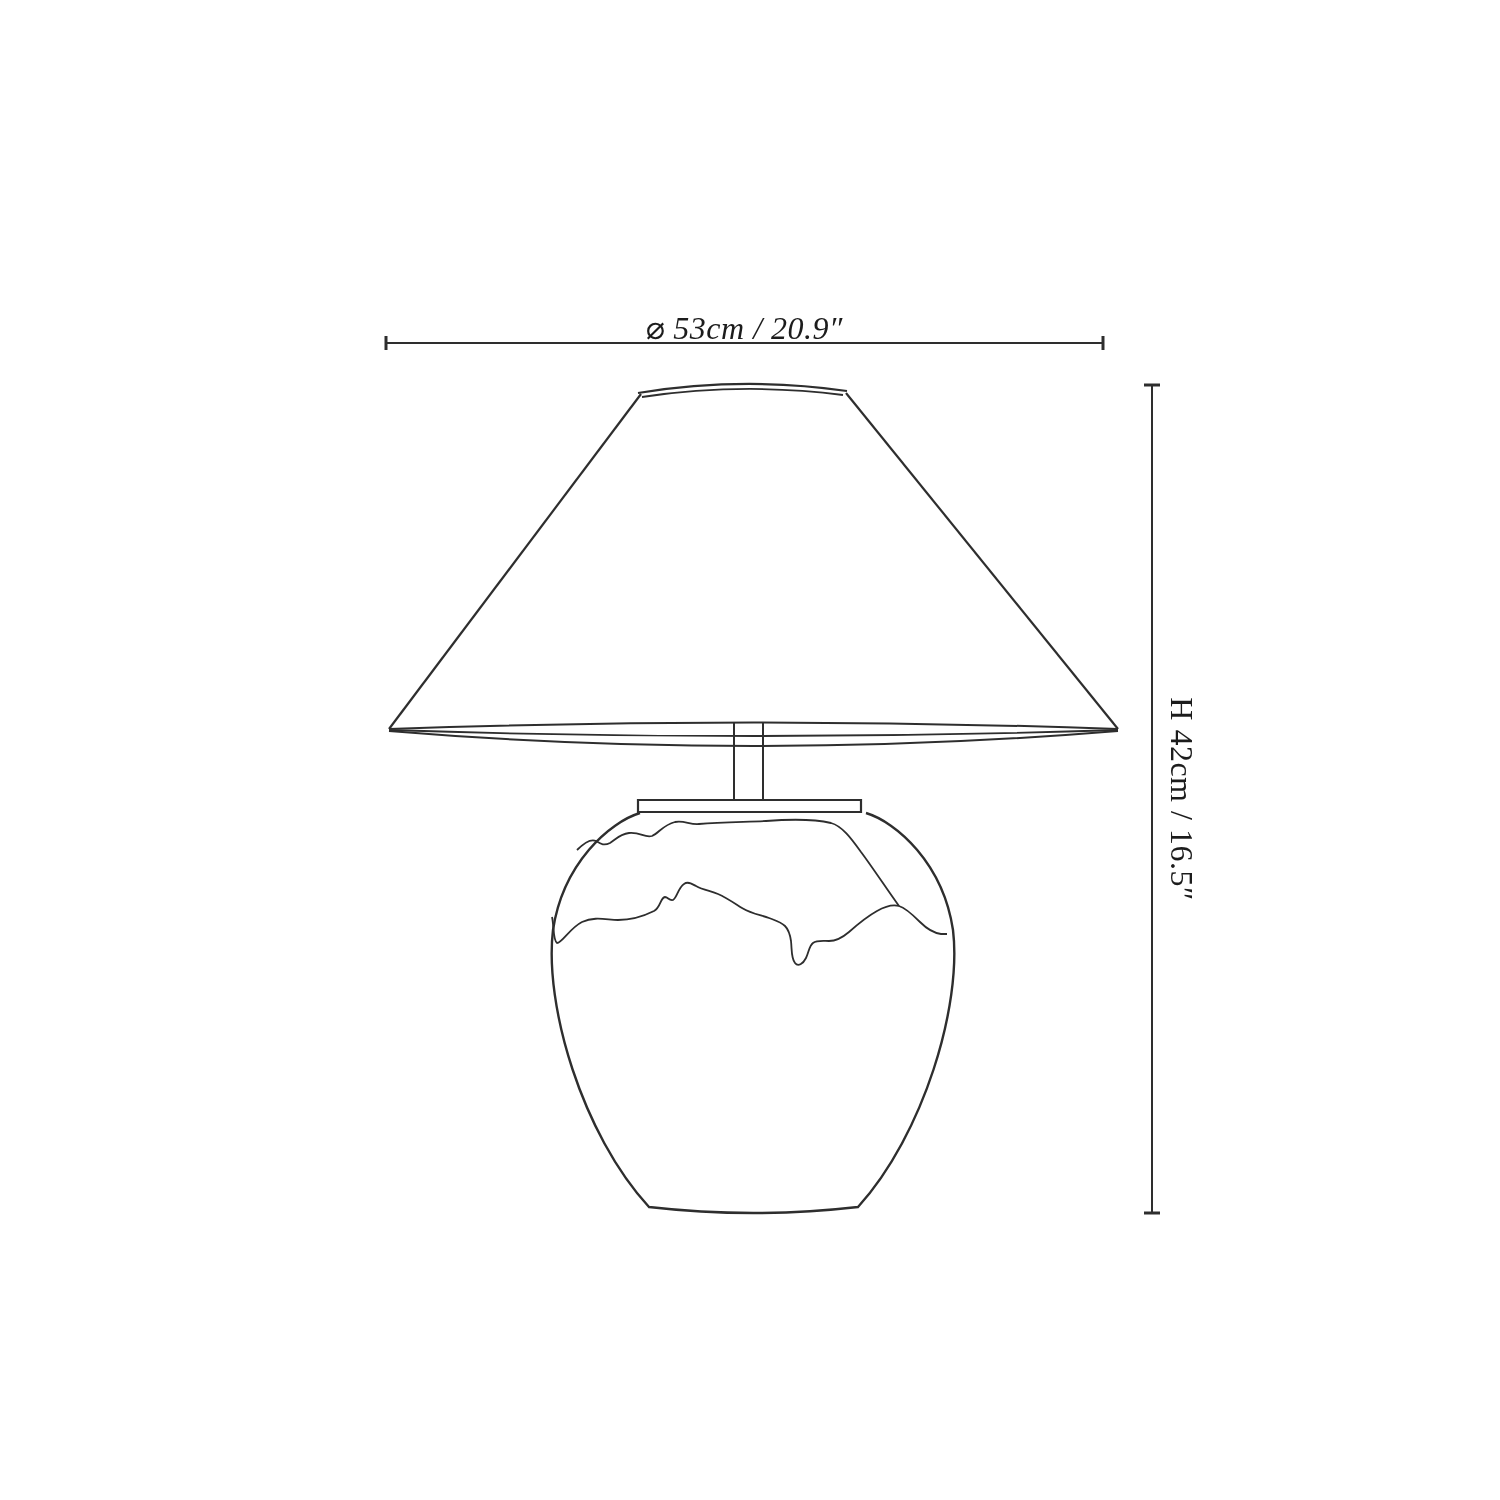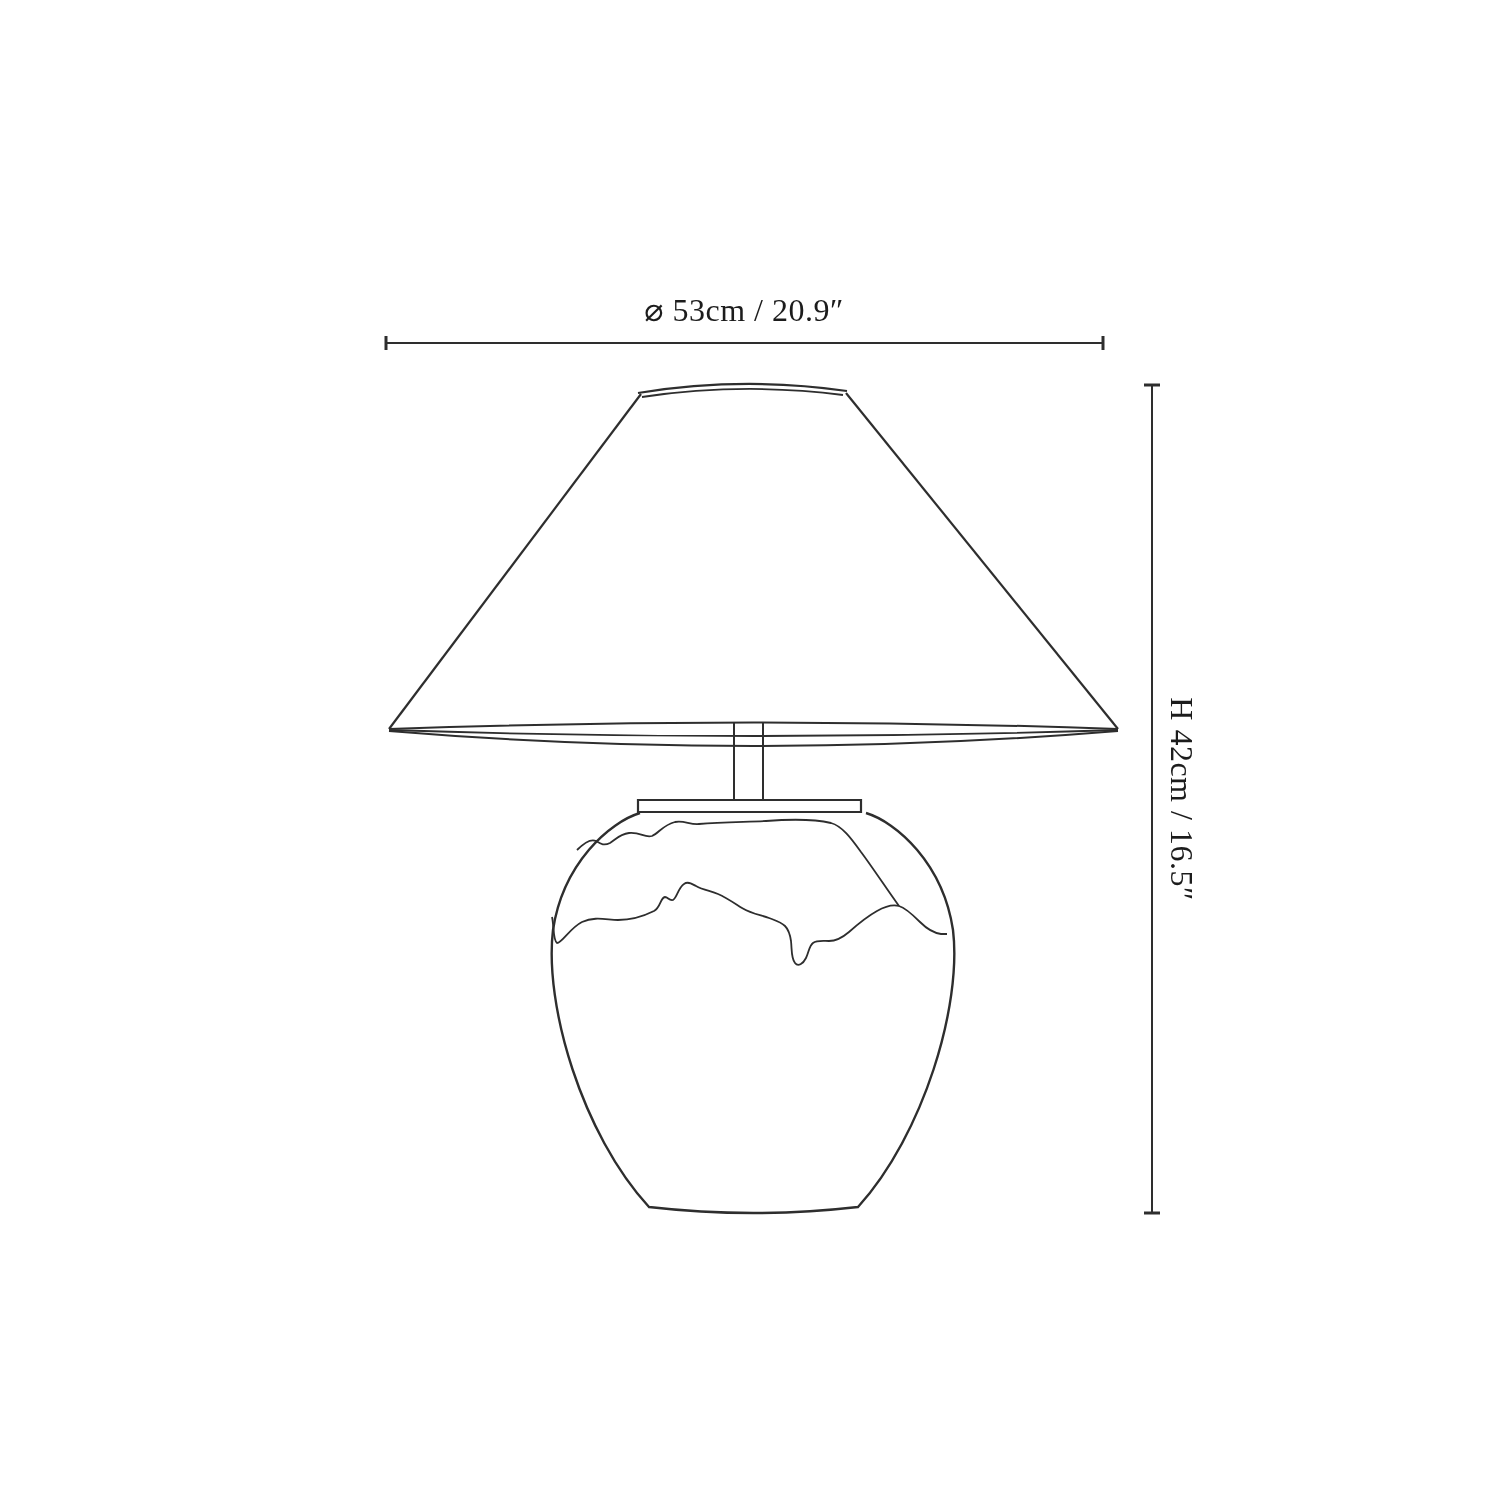--- a/index.html
+++ b/index.html
@@ -34,22 +34,23 @@
   .dim-label {
     position: absolute;
     color: var(--text-color, #1c1c1c);
     font-size: 32px;
     letter-spacing: 0.5px;
     white-space: nowrap;
     user-select: none;
   }
   .dim-label.width {
     left: 744px;
-    top: 310px;
+    top: 328px;
     transform: translate(-50%, -50%);
+    font-style: italic;
   }
   .dim-label.height {
     left: 1181px;
     top: 799px;
     transform: translate(-50%, -50%) rotate(90deg);
   }
 </style>
 </head>
 <body>
 

